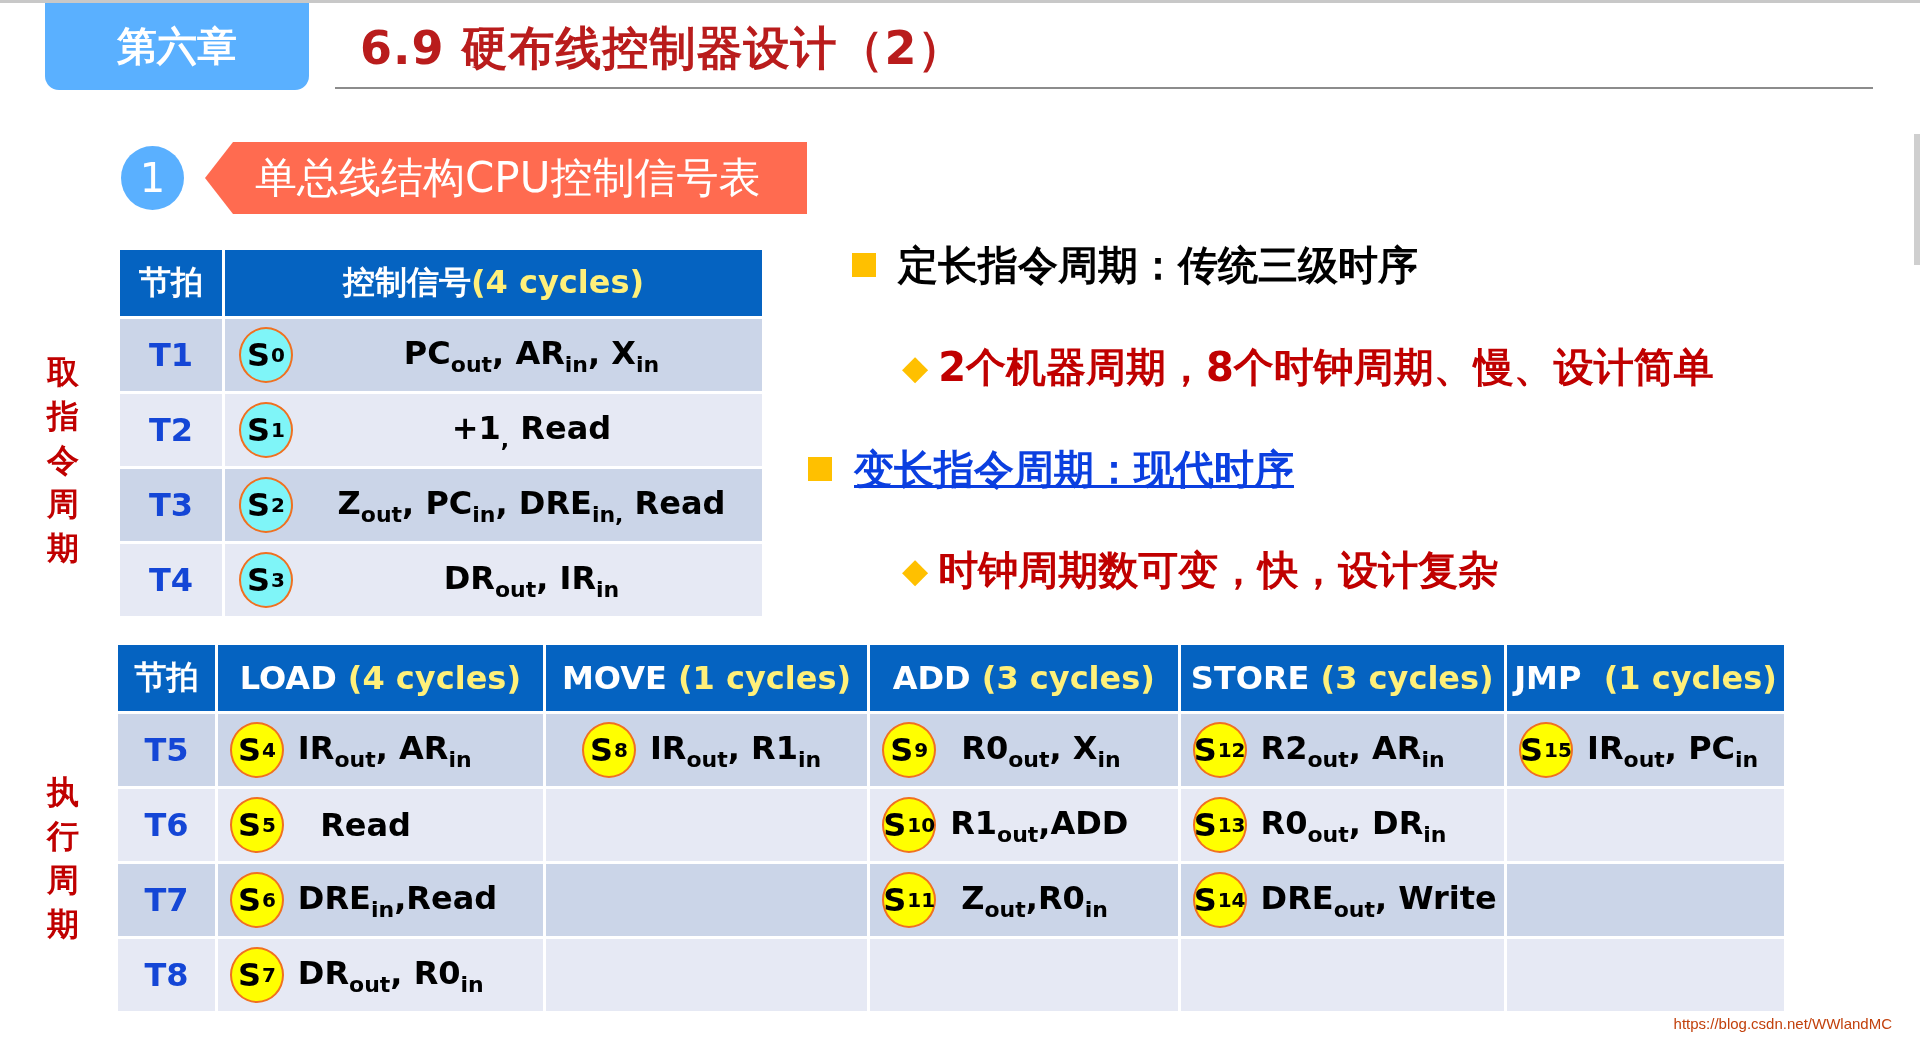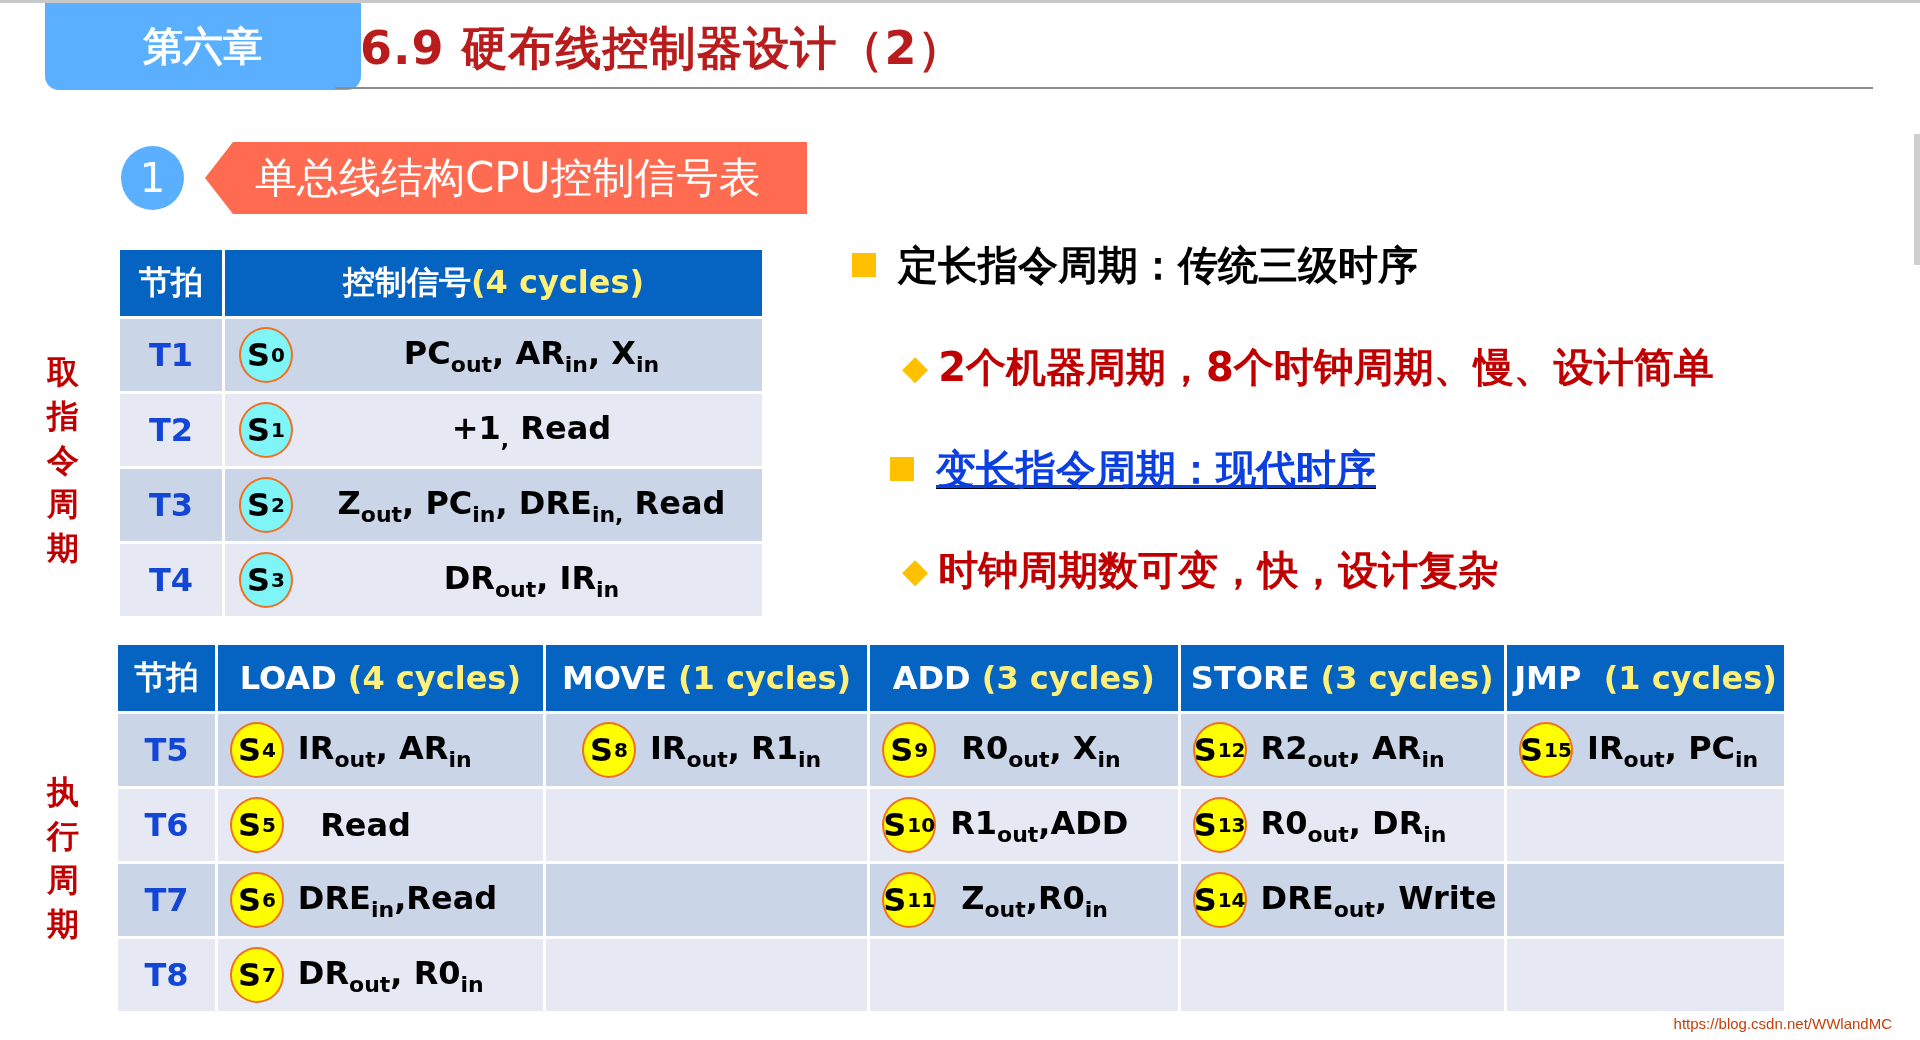--- a/index.html
+++ b/index.html
@@ -3,21 +3,21 @@
 <meta charset="utf-8">
 <style>
   html, body { margin:0; padding:0; }
   body {
     width:1920px; height:1040px; position:relative; overflow:hidden;
     background:#ffffff;
     font-family:"DejaVu Sans","Liberation Sans",sans-serif;
   }
   .top-strip { position:absolute; left:0; top:0; width:1920px; height:3px; background:#c8c8c8; }
   .chapter-tab {
-    position:absolute; left:45px; top:3px; width:316px; height:87px;
+    position:absolute; left:45px; top:3px; width:264px; height:87px;
     background:#5ab0ff; border-radius:0 0 14px 14px;
     color:#fff; font-weight:bold; font-size:40px;
     display:flex; align-items:center; justify-content:center;
   }
   .page-title {
     position:absolute; left:360px; top:14px; height:70px;
     font-size:46px; font-weight:bold; color:#b91c1c;
     display:flex; align-items:center; letter-spacing:1px;
   }
   .title-rule { position:absolute; left:335px; top:87px; width:1538px; height:2px; background:#8c8c8c; }
@@ -139,21 +139,21 @@
 
 <div id="bullets">
     <div class="bullet-row" style="left: 852px; top: 240px; height: 50px;">
       <span class="sq"></span>
       <span class="txt-black">定长指令周期：传统三级时序</span>
     </div>
     <div class="bullet-row" style="left: 902px; top: 342px; height: 50px;">
       <span class="dia">◆</span>
       <span class="txt-red">2个机器周期，8个时钟周期、慢、设计简单</span>
     </div>
-    <div class="bullet-row" style="left: 890px; top: 444px; height: 50px; text-decoration: underline;">
+    <div class="bullet-row" style="left: 808px; top: 444px; height: 50px;">
       <span class="sq"></span>
       <span class="txt-blue">变长指令周期：现代时序</span>
     </div>
     <div class="bullet-row" style="left: 902px; top: 545px; height: 50px;">
       <span class="dia">◆</span>
       <span class="txt-red">时钟周期数可变，快，设计复杂</span>
     </div>
   </div>
 
 <table class="sig" id="exec-table" style="left:115px; top:642px; width:1672px;">

